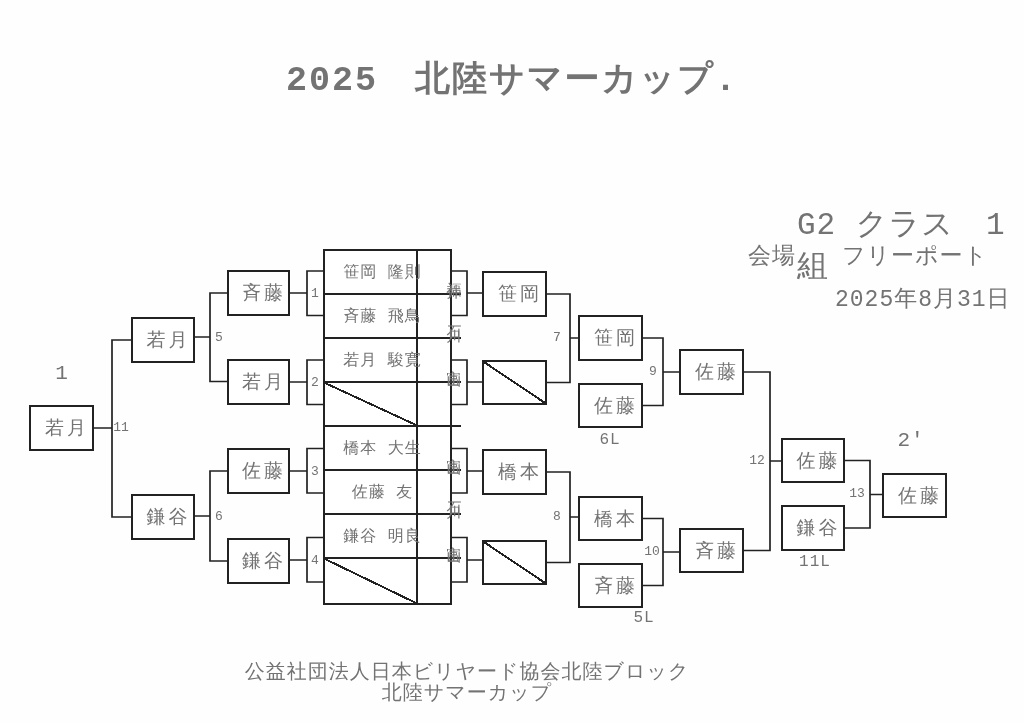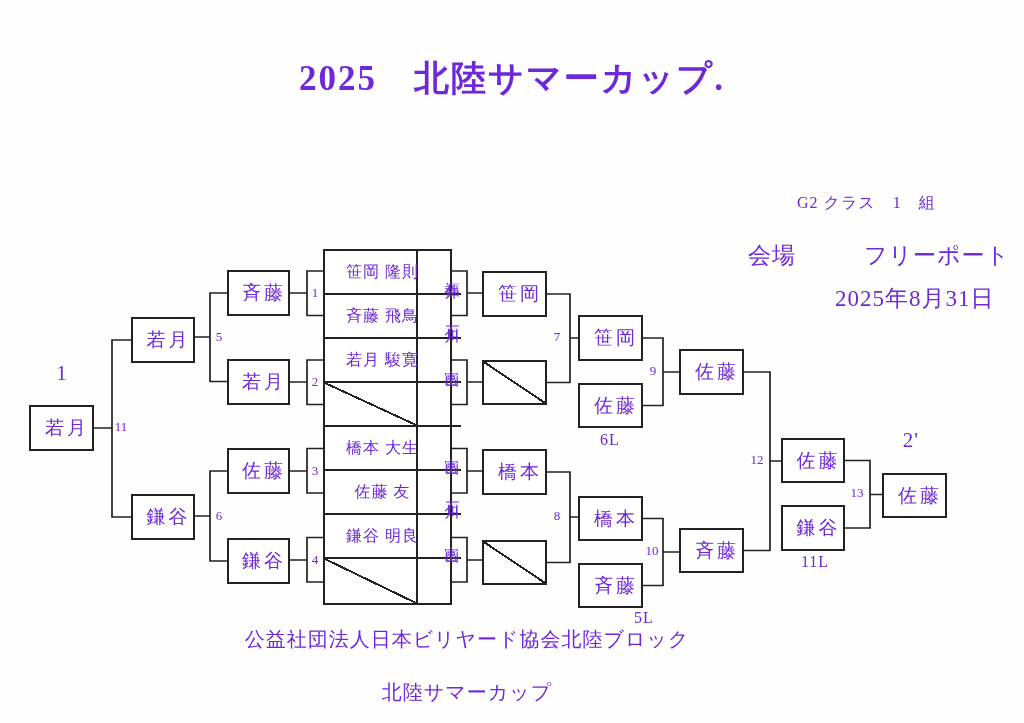--- a/index.html
+++ b/index.html
@@ -1,36 +1,36 @@
 <!DOCTYPE html>
 <html><head>
 <meta charset="utf-8">
 <style>
   html,body { margin:0; padding:0; }
   .page {
     position:relative; width:1024px; height:723px;
-    background:#fefefe; color:#6d28d9;
-    font-family:Liberation Serif, serif;
+    background:#fefefe; color:#737373;
+    font-family:Liberation Mono, monospace;
     overflow:hidden;
   }
   .title {
     position:absolute; left:0; right:0; top:55px;
     text-align:center; font-size:35px; font-weight:bold; letter-spacing:2px;
   }
   .stage {
     position:absolute; left:368px; top:196px;
     font-size:22px; letter-spacing:2px;
   }
   .classinfo {
-    position:absolute; left:797px; top:193px;
-    font-size:16px; letter-spacing:1px;
+    position:absolute; left:797px; top:203px;
+    font-size:31px; letter-spacing:1px;
   }
   .venue {
     position:absolute; left:748px; top:240px;
-    font-size:23px; letter-spacing:1px; display:flex; gap:68px;
+    font-size:23px; letter-spacing:1px; display:flex; gap:46px;
   }
   .date {
     position:absolute; left:835px; top:283px;
     font-size:23px; letter-spacing:1px;
   }
   .lines { position:absolute; left:0; top:0; pointer-events:none; }
   .seed-table {
     position:absolute; left:323px; top:249px; width:129px; height:356px;
     border:2px solid #222; box-sizing:border-box; background:#fff;
     display:grid; grid-template-columns:93px 1fr; grid-template-rows:repeat(8,1fr);
@@ -63,21 +63,21 @@
     font-size:16px; letter-spacing:1px;
   }
   .qual {
     position:absolute; transform:translate(-50%,-50%);
     font-size:21px; letter-spacing:1px;
   }
   .footer1, .footer2 {
     position:absolute; left:467px; transform:translateX(-50%);
     font-size:20px; letter-spacing:1px; white-space:nowrap;
   }
-  .footer1 { top:626px;text-align:right; }
+  .footer1 { top:658px;text-align:right; }
   .footer2 { top:679px; }
 </style>
 </head>
 <body>
 
 <div class="page">
 
   <div class="title">2025　北陸サマーカップ.</div>
   <div class="classinfo">G2 クラス　1　組</div>
   <div class="venue">

